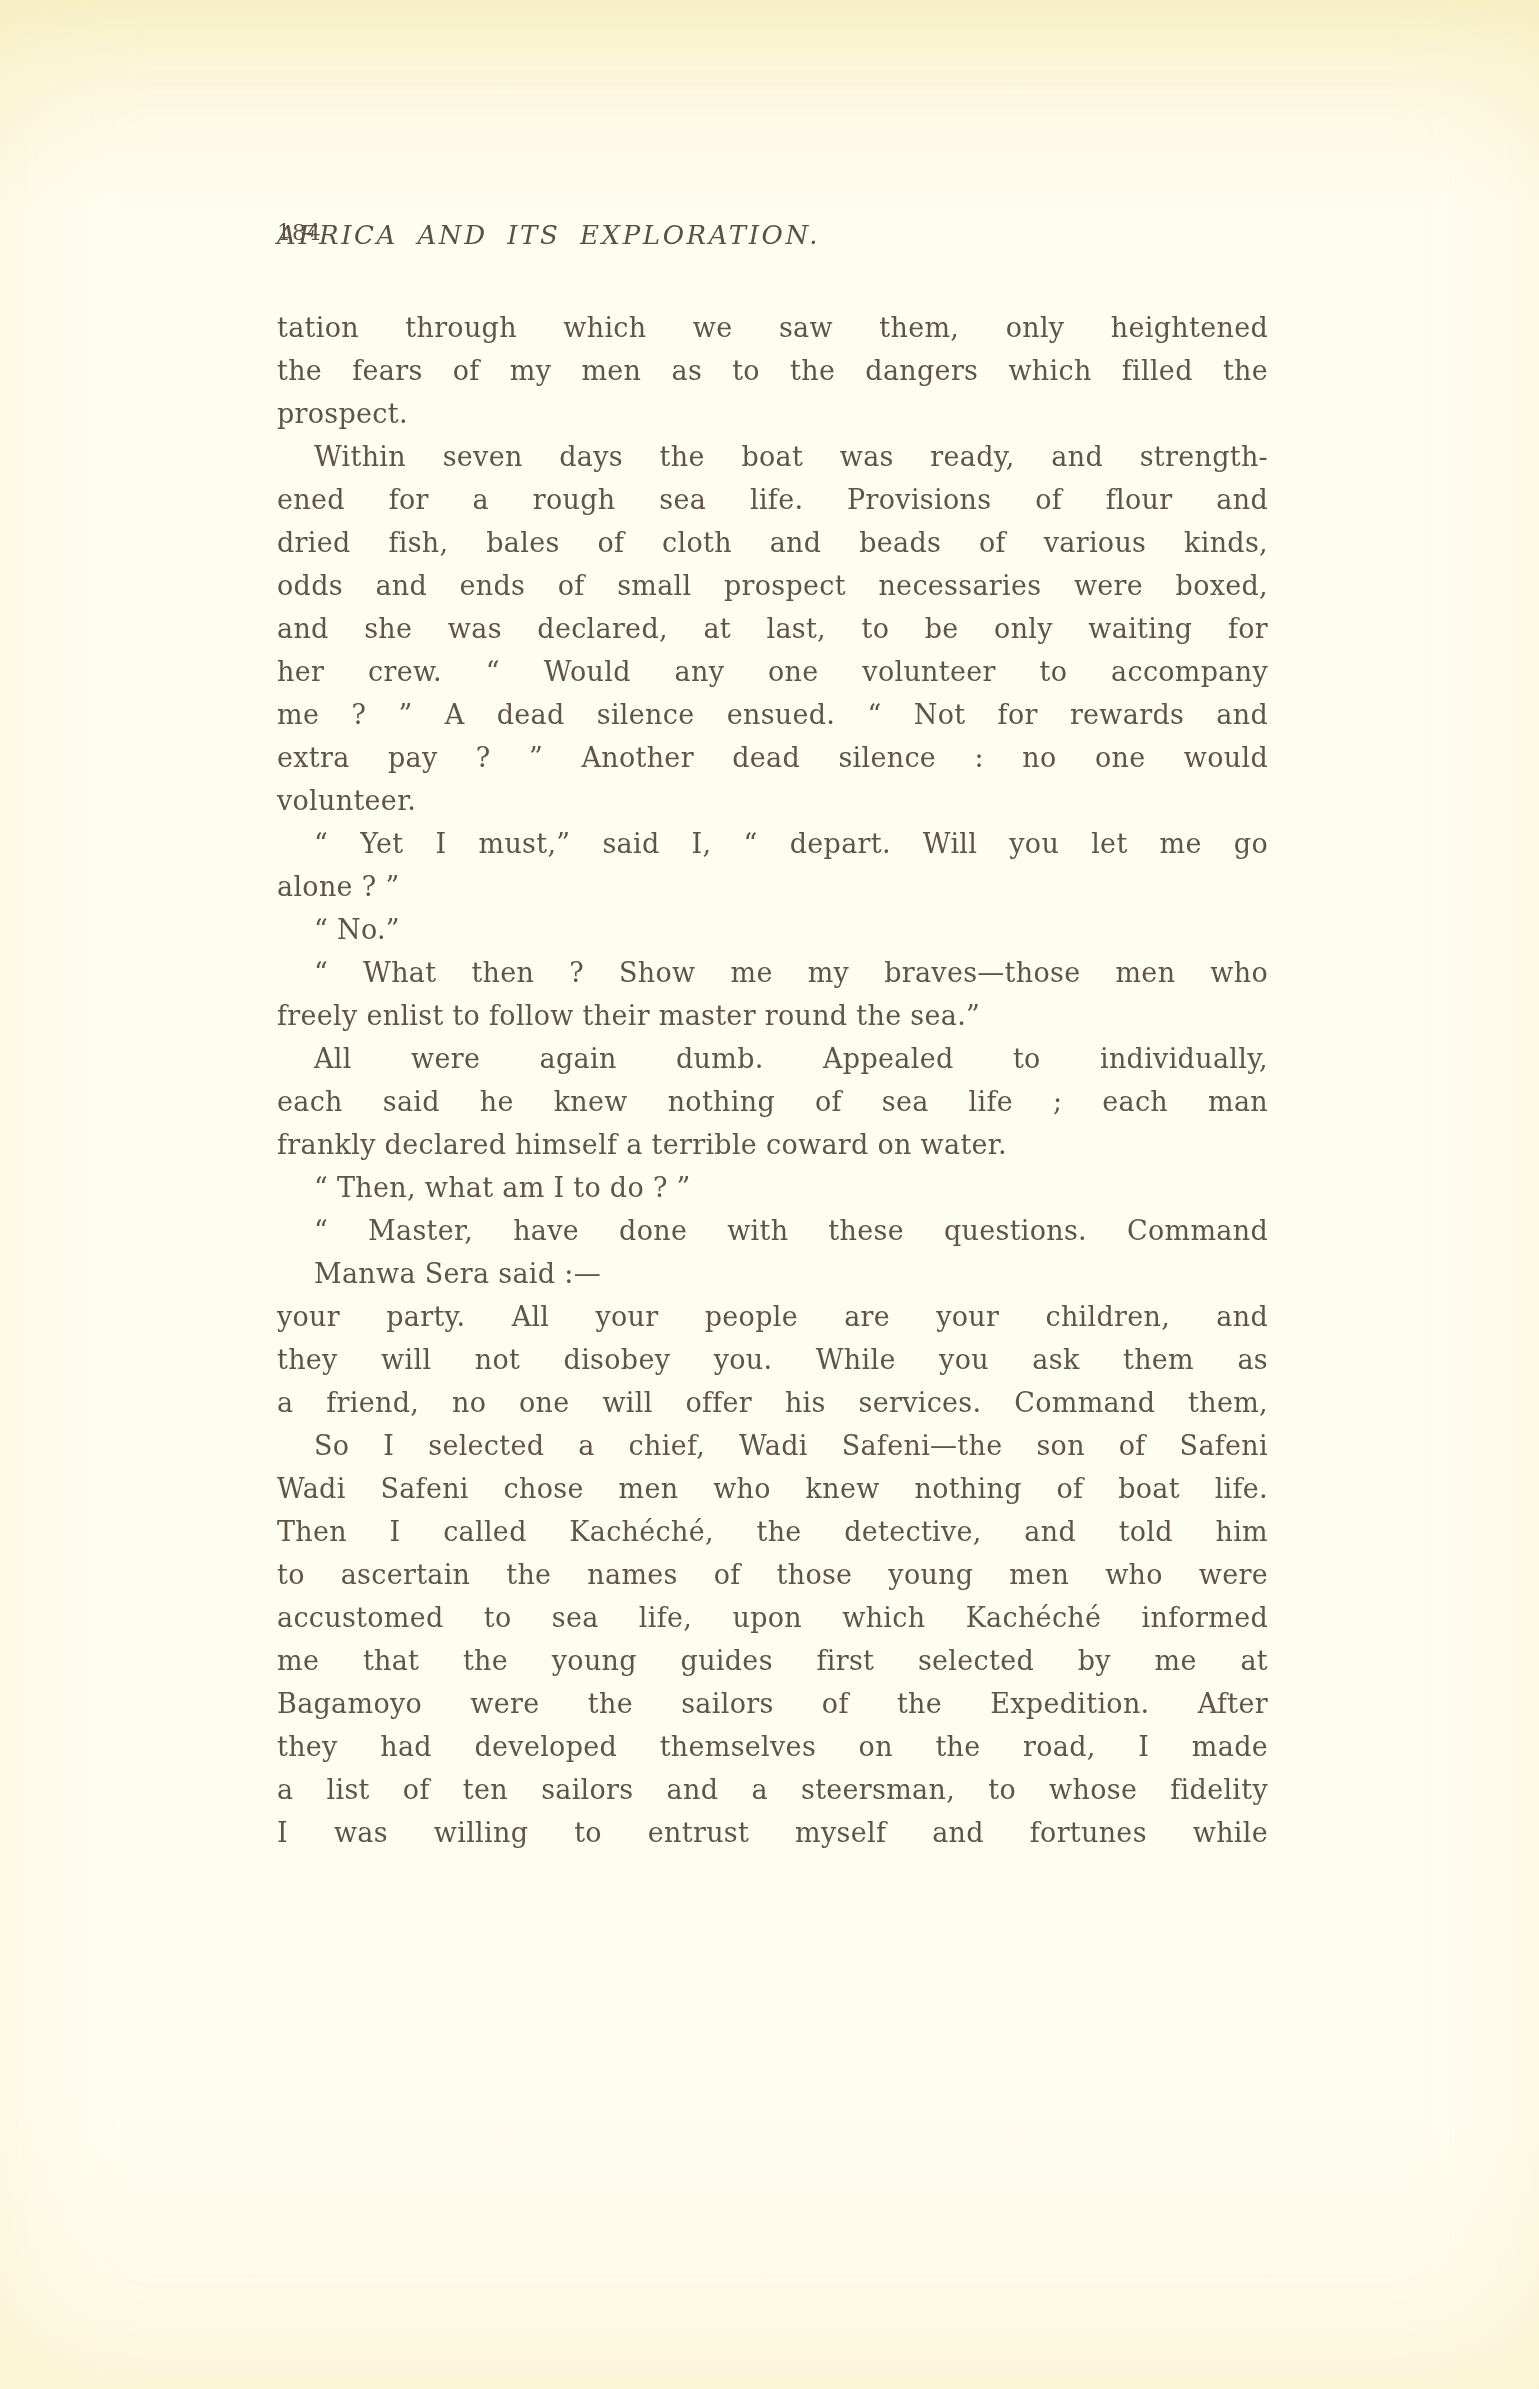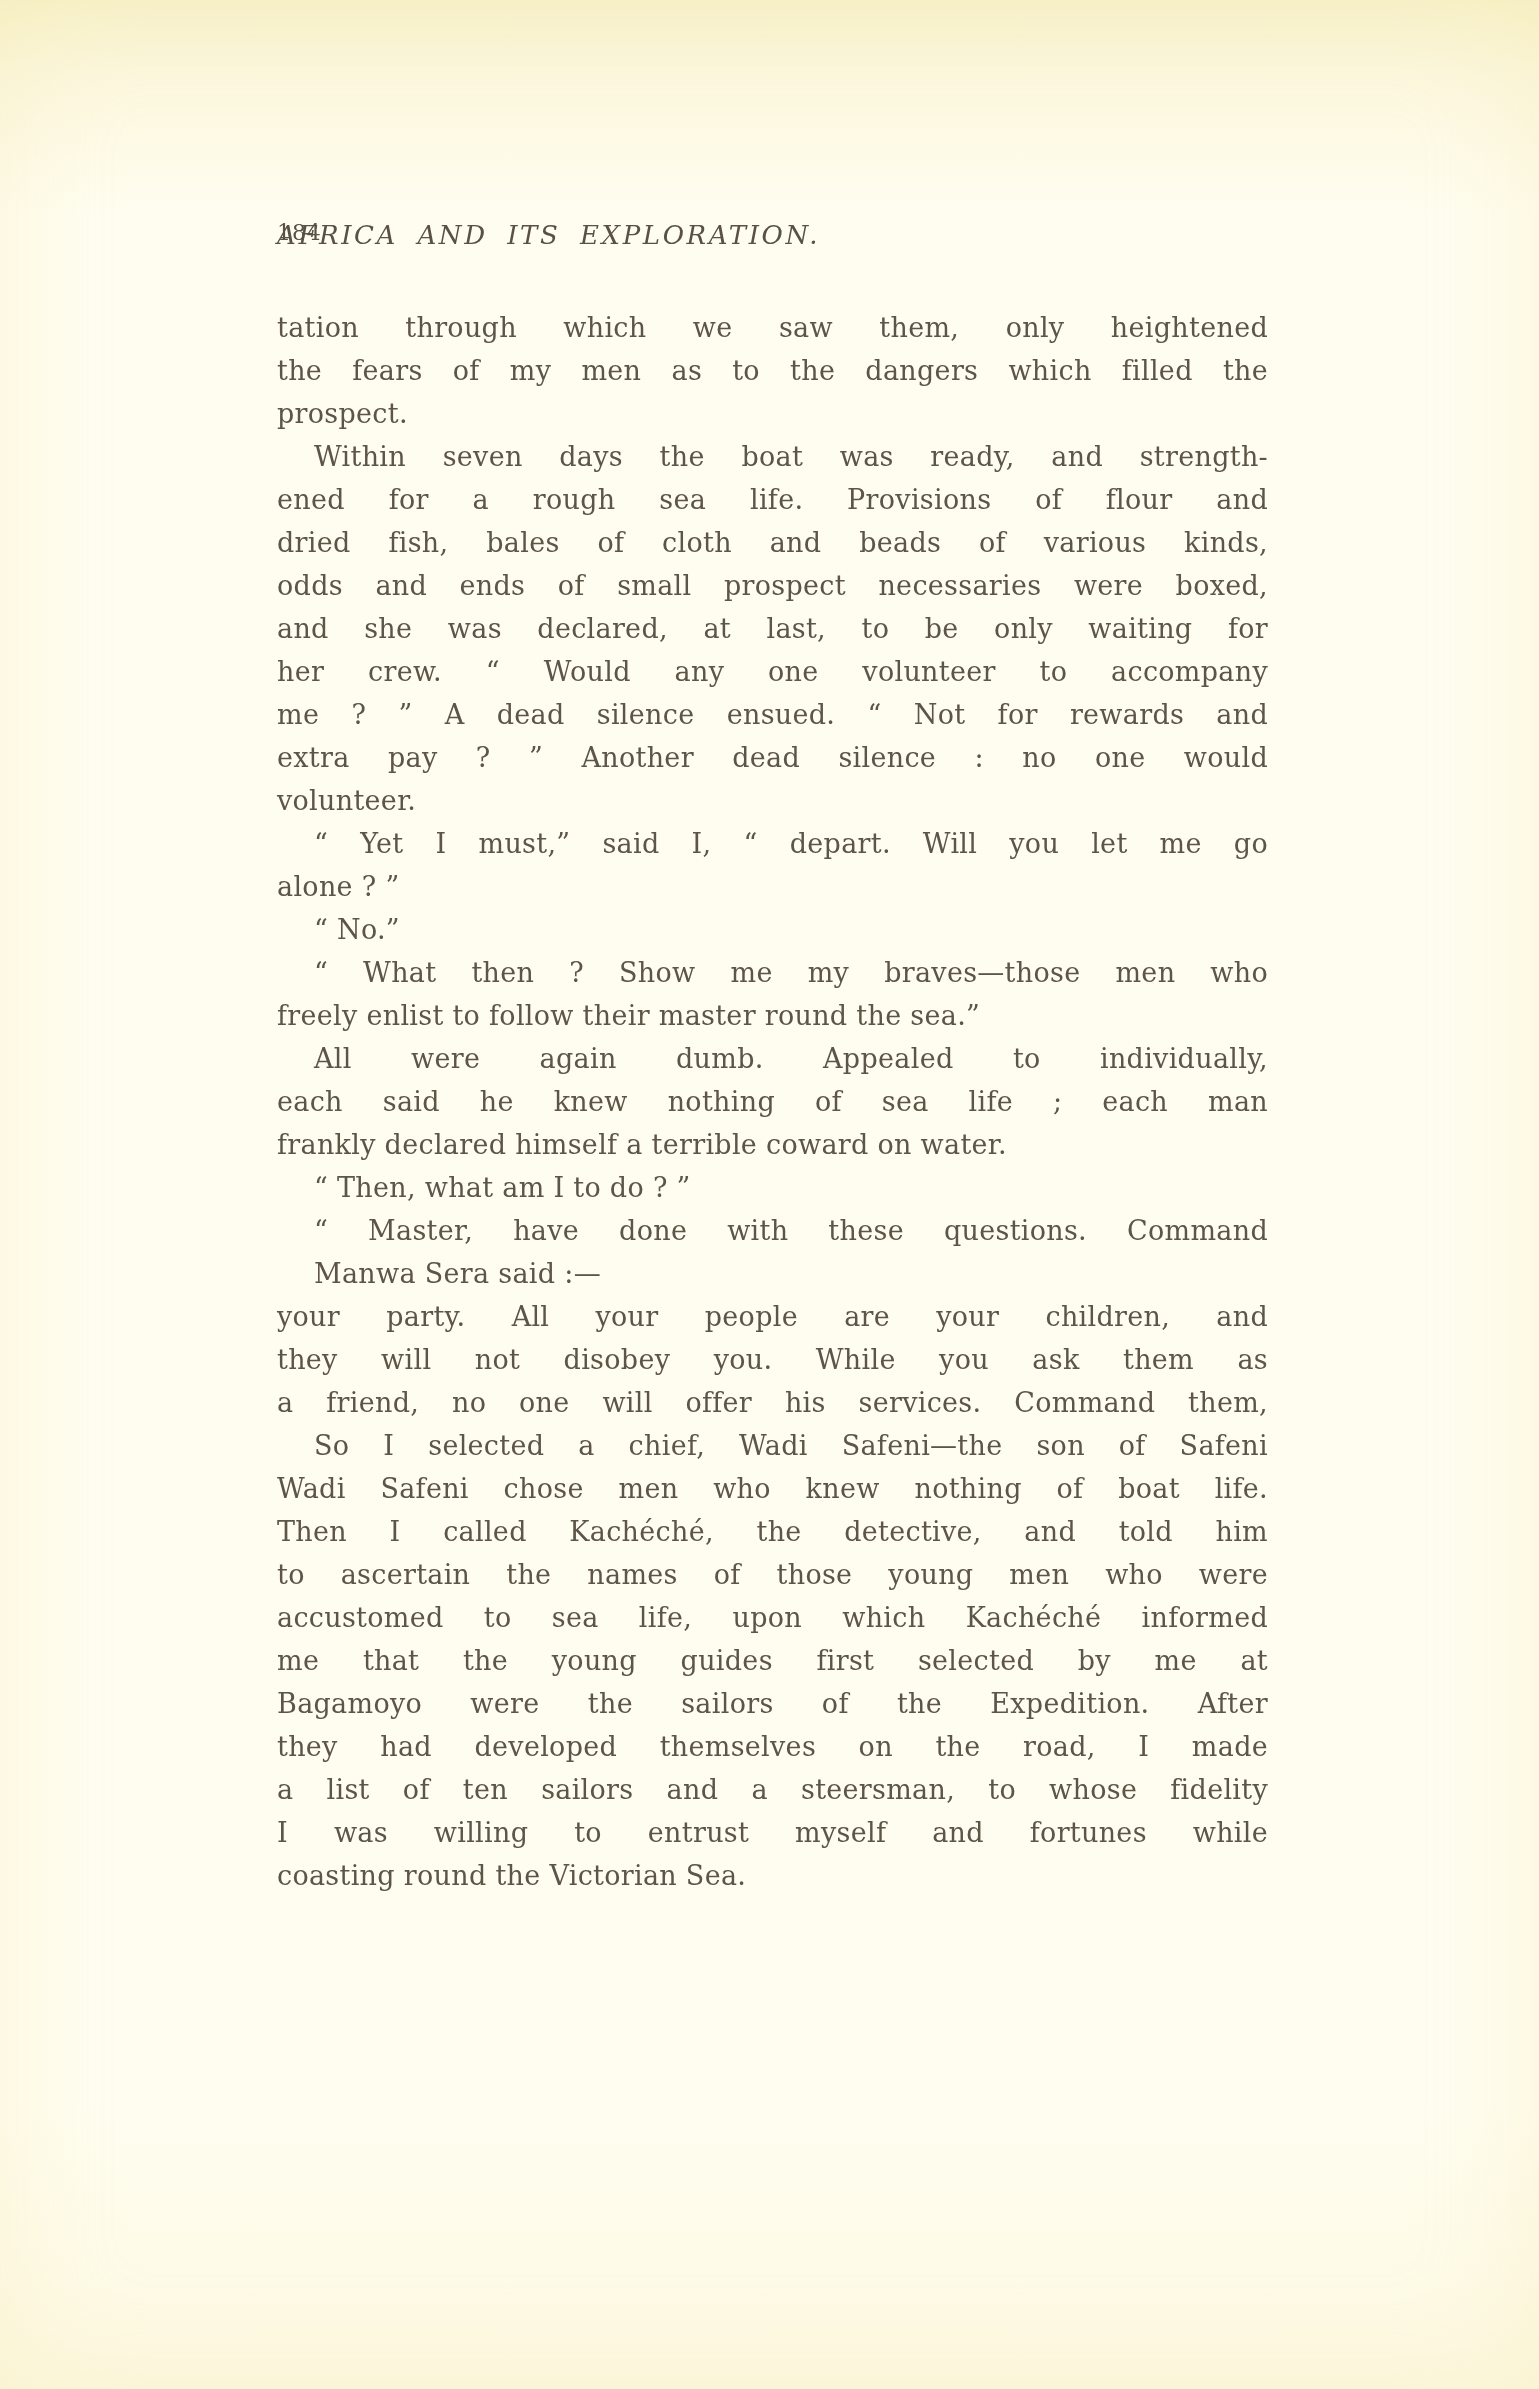--- a/index.html
+++ b/index.html
@@ -103,16 +103,15 @@
       <div class="line indent">So I selected a chief, Wadi Safeni—the son of Safeni</div>
       <div class="line">Wadi Safeni chose men who knew nothing of boat life.</div>
       <div class="line">Then I called Kachéché, the detective, and told him</div>
       <div class="line">to ascertain the names of those young men who were</div>
       <div class="line">accustomed to sea life, upon which Kachéché informed</div>
       <div class="line">me that the young guides first selected by me at</div>
       <div class="line">Bagamoyo were the sailors of the Expedition.  After</div>
       <div class="line">they had developed themselves on the road, I made</div>
       <div class="line">a list of ten sailors and a steersman, to whose fidelity</div>
       <div class="line">I was willing to entrust myself and fortunes while</div>
-      <div class="line last">coasting round the Victorian Sea.</div>
     </div>
 </div>
 
 
 </body></html>

